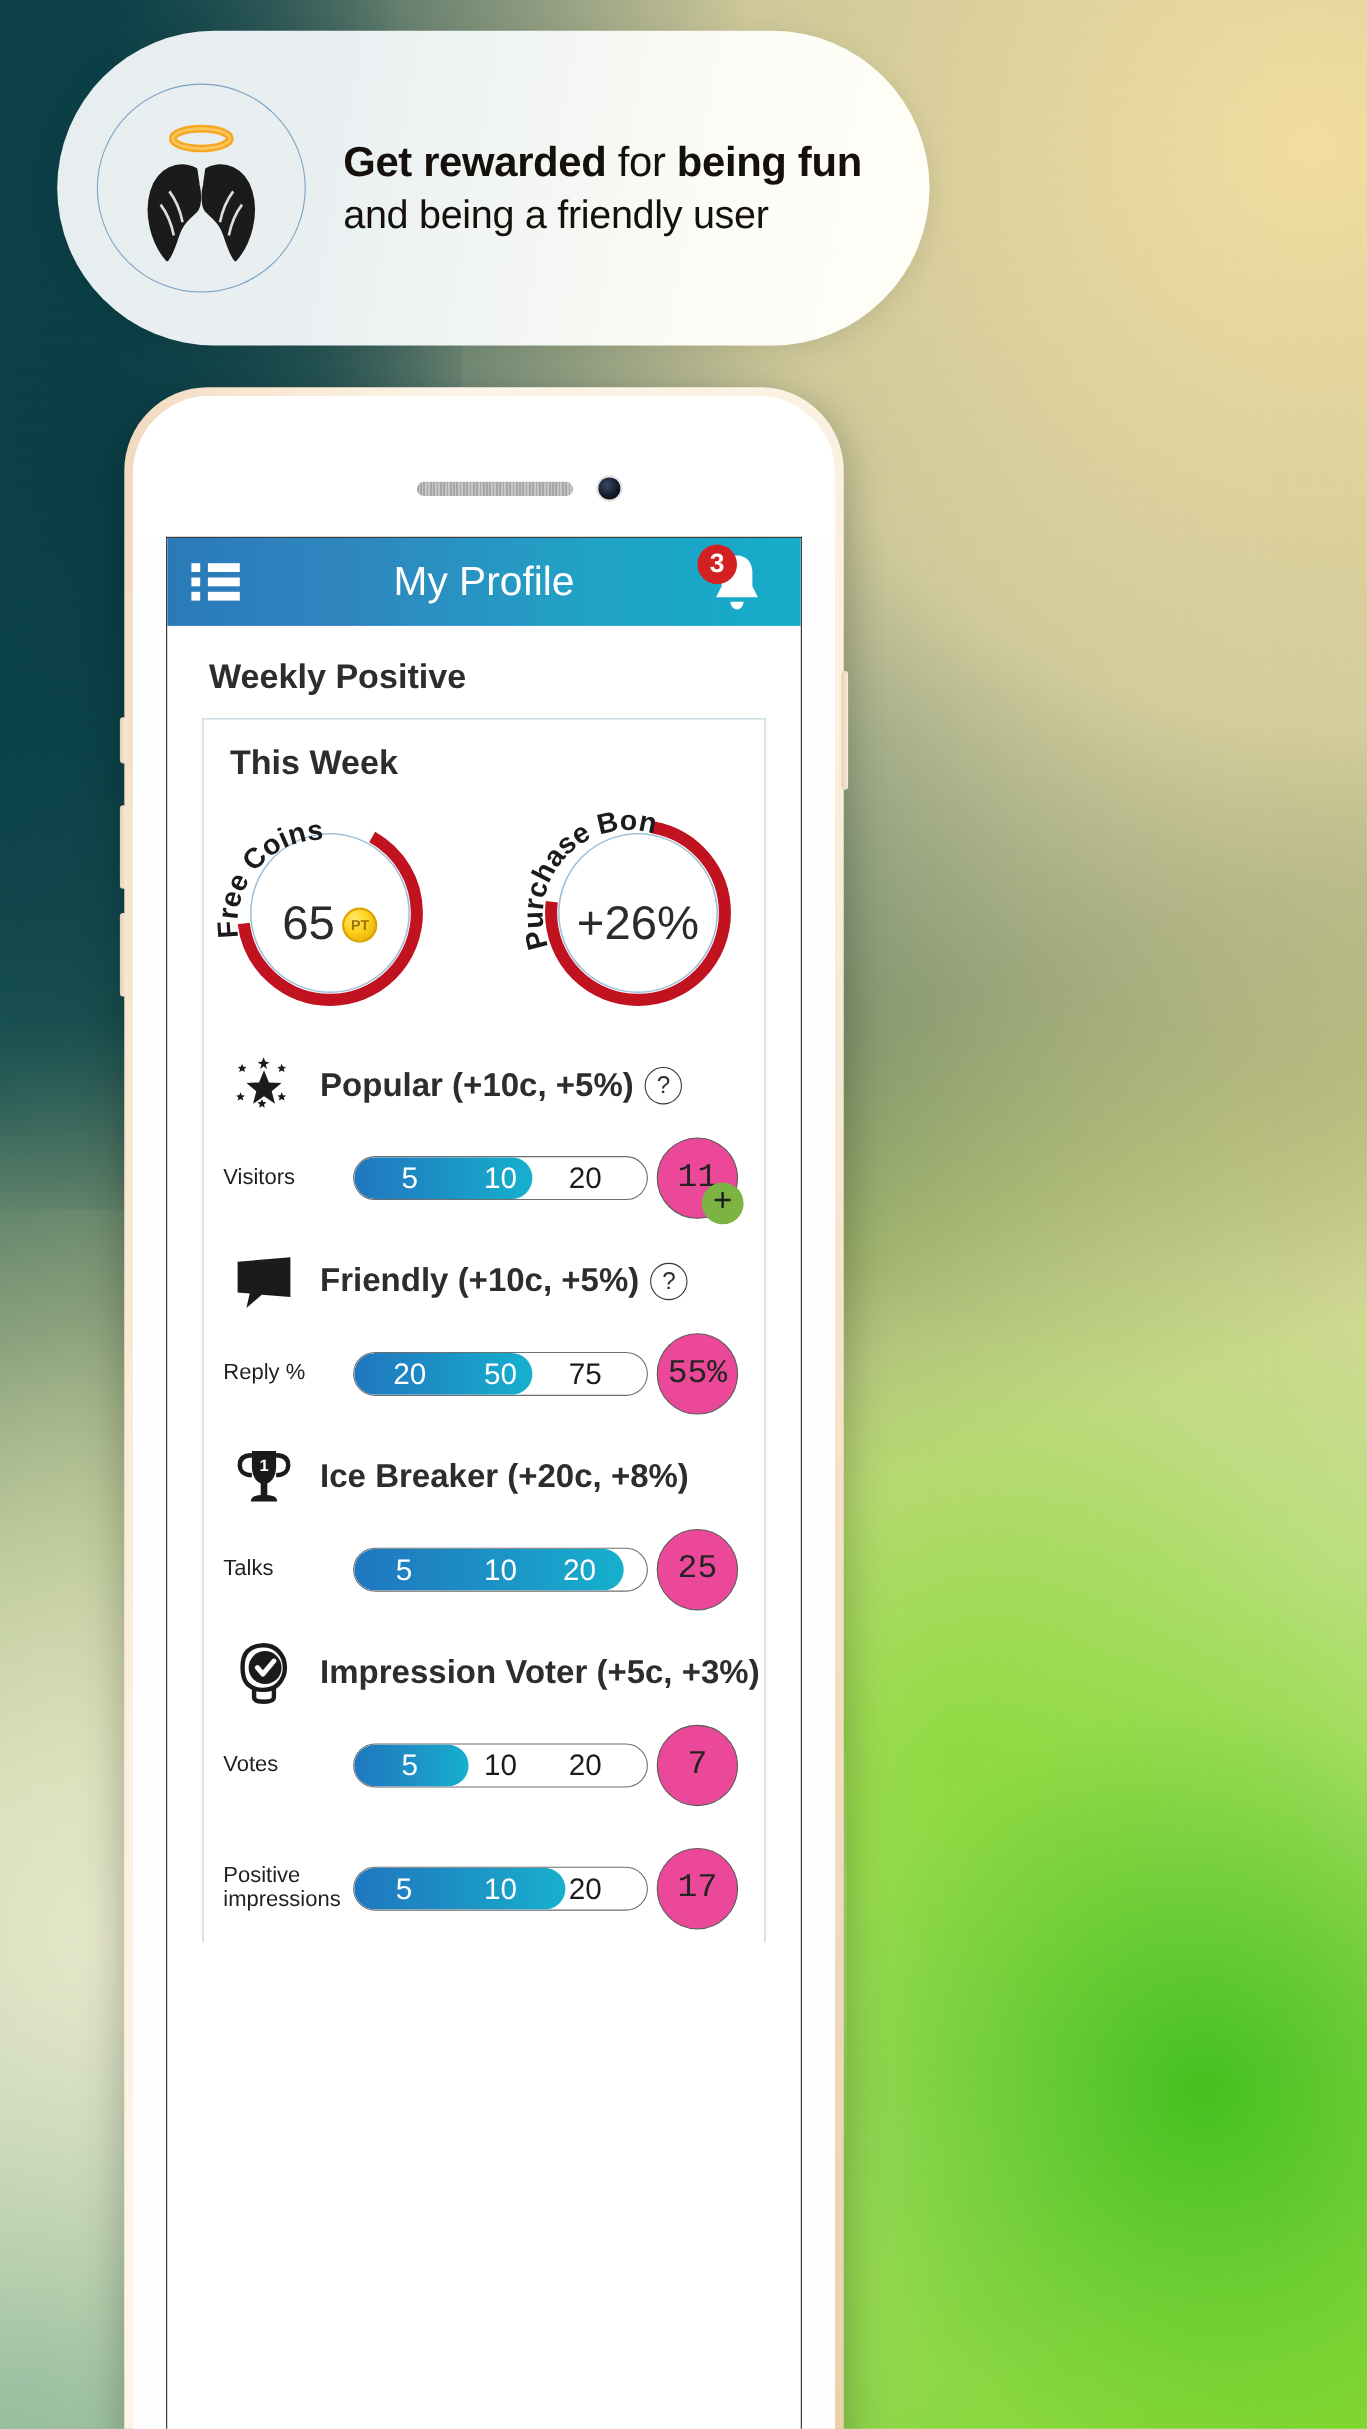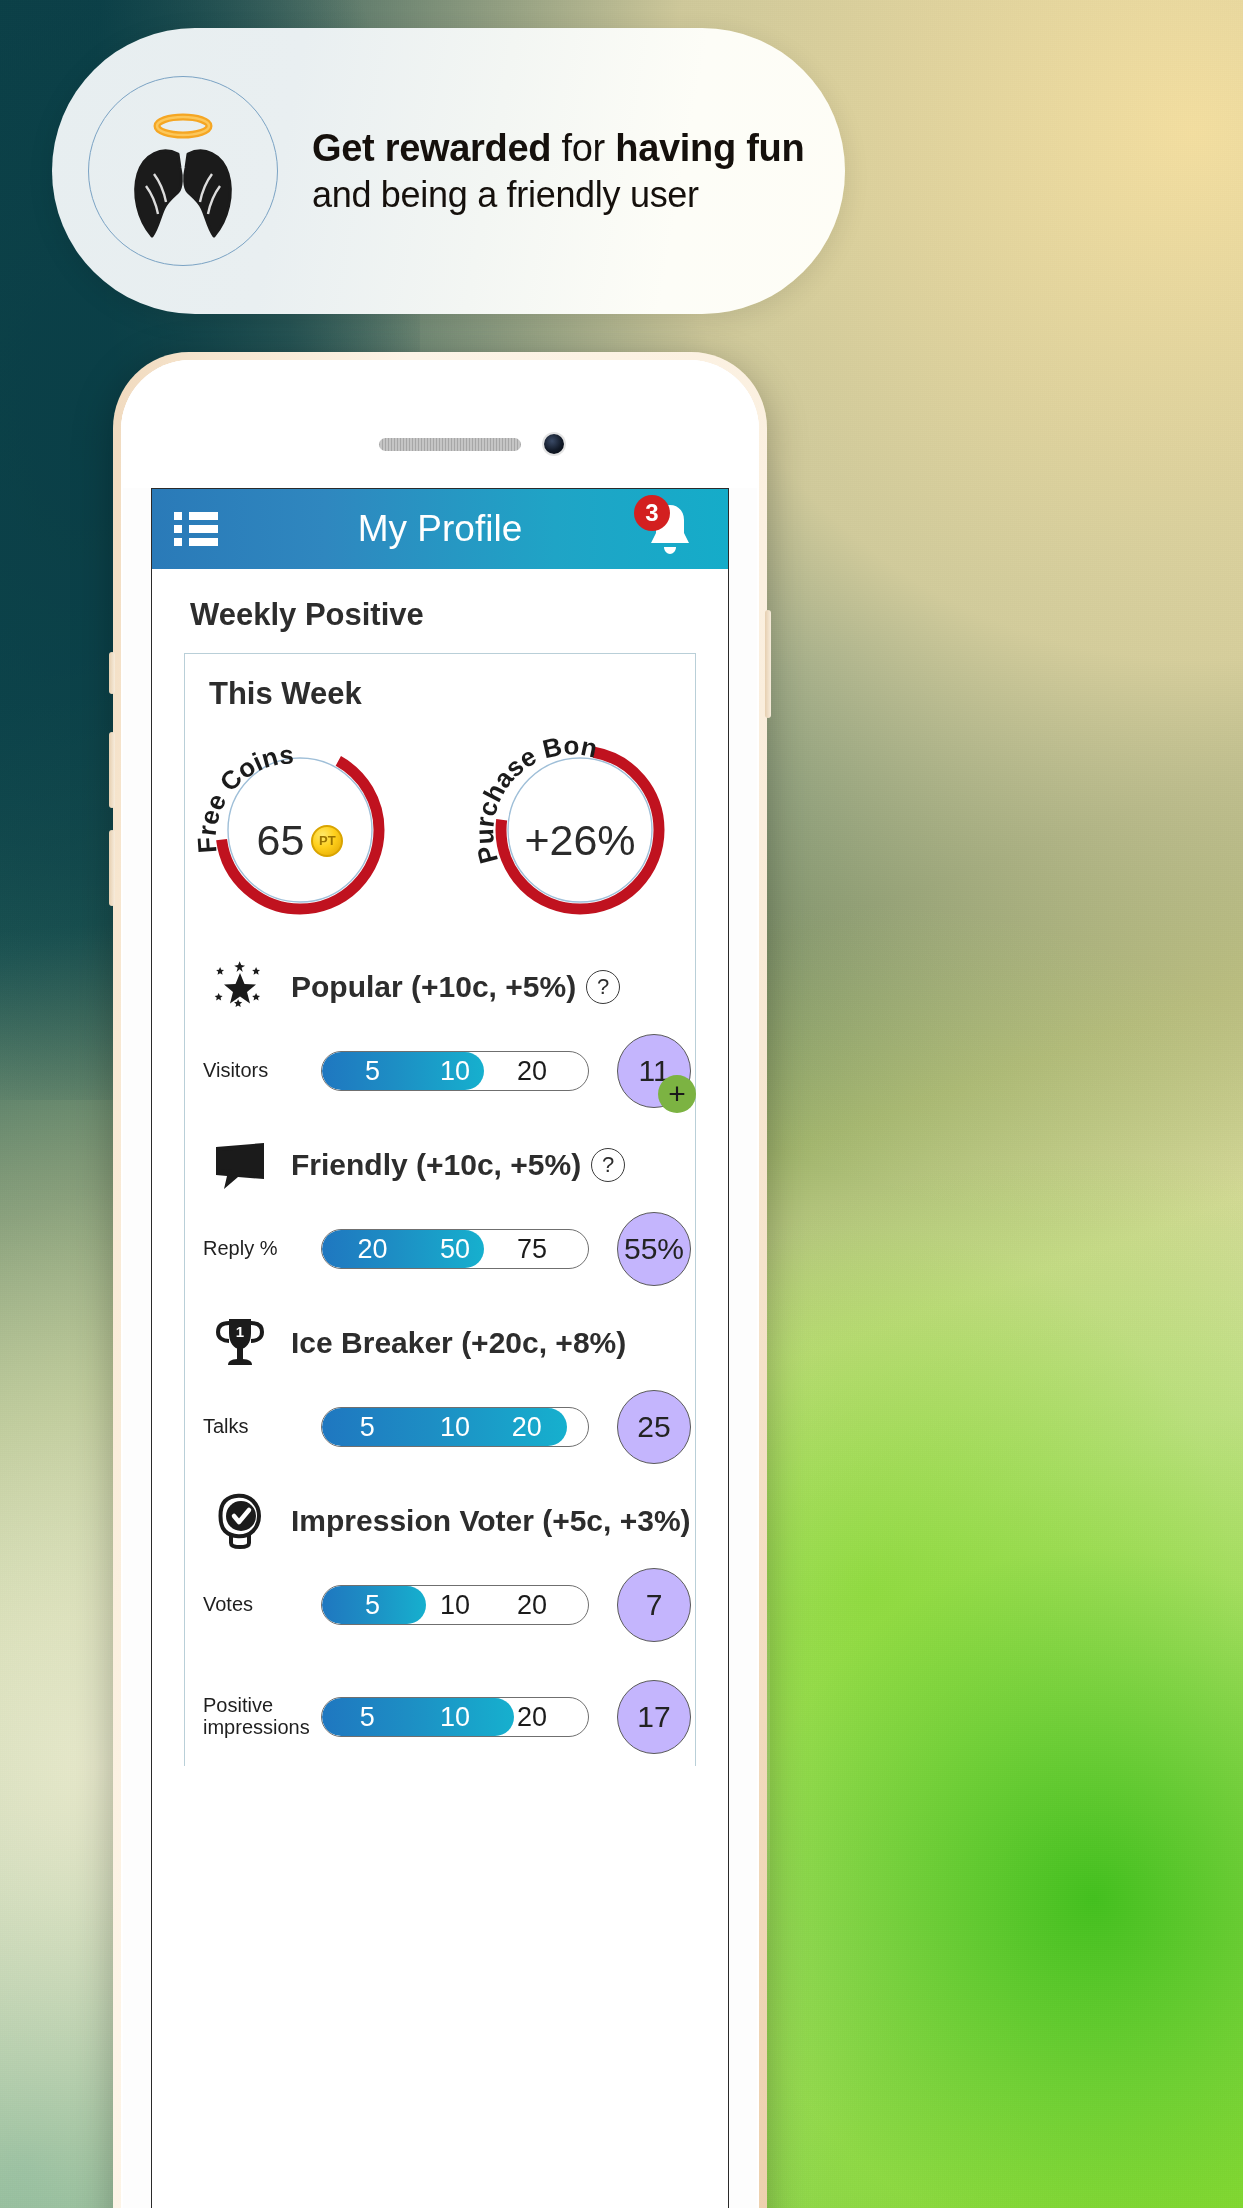--- a/index.html
+++ b/index.html
@@ -207,25 +207,25 @@
     border-radius: 20px;
     background: linear-gradient(90deg, #1f77c0 0%, #1d8ec4 45%, #16b0ce 100%);
   }
   .ticks { position:absolute; inset:0; display:flex; align-items:center; }
   .tick {
     position:absolute; transform: translateX(-50%);
     font-size: 27px; font-weight:400; color:#1b1b1b;
   }
   .tick.on { color:#ffffff; }
   .counter {
-    position:absolute; right: 4px;
+    position:absolute; right: 24px;
     width: 74px; height: 74px; border-radius:50%;
-    border:1.3px solid #5a5a5a; background:#c4b5fd;
-    display:flex; align-items:center; justify-content:center;
-    font-size: 30px; color:#232323;
+    border:1.3px solid #5a5a5a; background:#ec4899;
+    display:flex; align-items:center; justify-content:center;
+    font-size: 30px; color:#232323;font-family:Liberation Mono, monospace;
   }
   .plus-btn {
     position:absolute; right: -6px; bottom: -6px;
     width: 38px; height: 38px; border-radius:50%;
     background:#7cb342; color:#1a1a1a;
     font-size: 30px; line-height: 30px; font-weight:400;
     display:flex; align-items:center; justify-content:center;
   }
 </style>
 </head>
@@ -241,21 +241,21 @@
     <svg width="150" height="150" viewBox="0 0 150 150">
       <ellipse cx="75" cy="30" rx="26" ry="9" fill="none" stroke="#f5a623" stroke-width="7"></ellipse>
       <ellipse cx="75" cy="30" rx="26" ry="9" fill="none" stroke="#fcc75a" stroke-width="2.5"></ellipse>
       <path d="M70 58 C54 50 36 58 30 78 C24 98 30 124 44 140 C50 132 52 120 56 112 C60 104 66 100 70 96 C74 92 74 80 72 72 Z" fill="#1b1b1b" stroke="#1b1b1b" stroke-width="3" stroke-linejoin="round"></path>
       <path d="M46 78 C52 86 56 96 58 106 M38 90 C44 98 48 108 50 118" stroke="#ffffff" stroke-width="2.4" fill="none" opacity="0.85"></path>
       <path d="M80 58 C96 50 114 58 120 78 C126 98 120 124 106 140 C100 132 98 120 94 112 C90 104 84 100 80 96 C76 92 76 80 78 72 Z" fill="#1b1b1b" stroke="#1b1b1b" stroke-width="3" stroke-linejoin="round"></path>
       <path d="M104 78 C98 86 94 96 92 106 M112 90 C106 98 102 108 100 118" stroke="#ffffff" stroke-width="2.4" fill="none" opacity="0.85"></path>
     </svg>
   </div>
   <div class="banner-text">
-    <div class="banner-line1"><span class="bold">Get rewarded</span><span> for </span><span class="bold">having fun</span></div>
+    <div class="banner-line1"><span class="bold">Get rewarded</span><span> for </span><span class="bold">being fun</span></div>
     <div class="banner-line2">and being a friendly user</div>
   </div>
 </div>
 
 <div class="phone">
   <div class="btn-side btn-left-1"></div>
   <div class="btn-side btn-left-2"></div>
   <div class="btn-side btn-left-3"></div>
   <div class="btn-side btn-right-1"></div>
 

